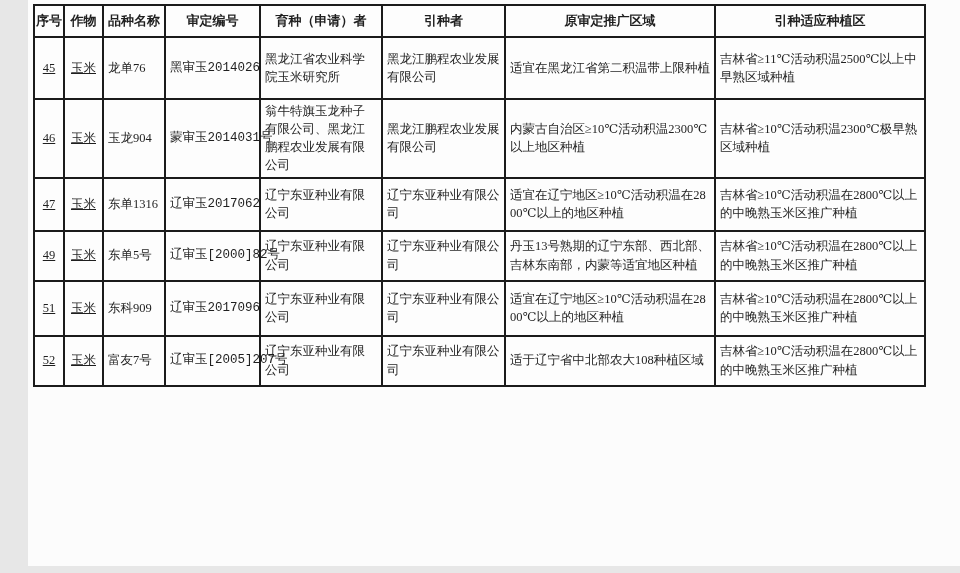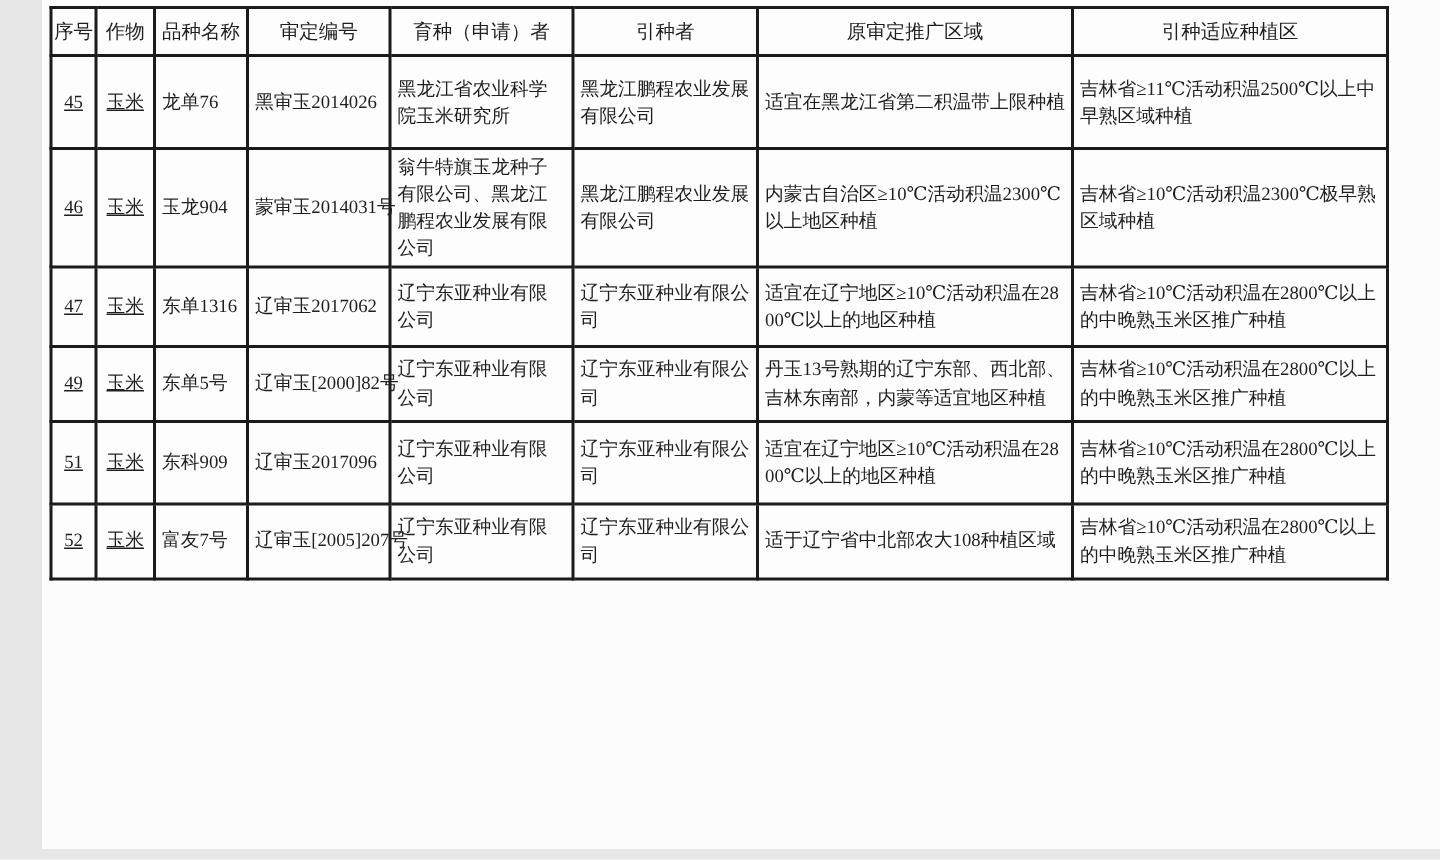--- a/index.html
+++ b/index.html
@@ -21,30 +21,30 @@
   }
   .doc-table th, .doc-table td {
     border:2px solid #1b1b1b;
     vertical-align:middle;
     font-size:12.5px;
     line-height:1.45;
     padding:2px 4px;
     word-break:break-all;
   }
   .doc-table th {
-    font-weight:normal;
+    font-weight:bold;
     font-size:13px;
     text-align:center;
     padding:2px 1px;
     height:26px;
     white-space:nowrap;
     overflow:visible;
   }
   .c-seq, .c-crop { text-align:center; padding:2px 1px;text-decoration:underline; }
-  .c-app { white-space:nowrap; overflow:visible; }
+  .c-app { white-space:nowrap; overflow:visible;font-family:Liberation Mono, monospace; }
   .h64 { height:62px; } .h66 { height:64px; } .h55 { height:53px; }
   .h60 { height:50px;padding-left:48px; } .h58 { height:56px; } .h57 { height:55px; }
   .h56 { height:54px; }
 </style>
 </head>
 <body>
 
 <div class="page">
   <table class="doc-table">
     <colgroup>

